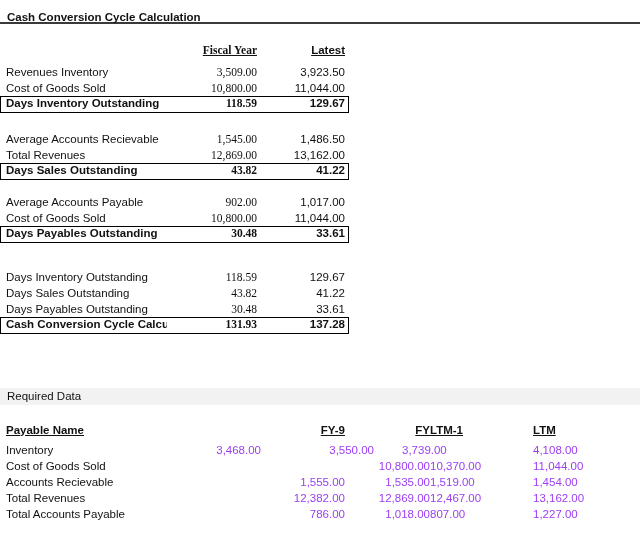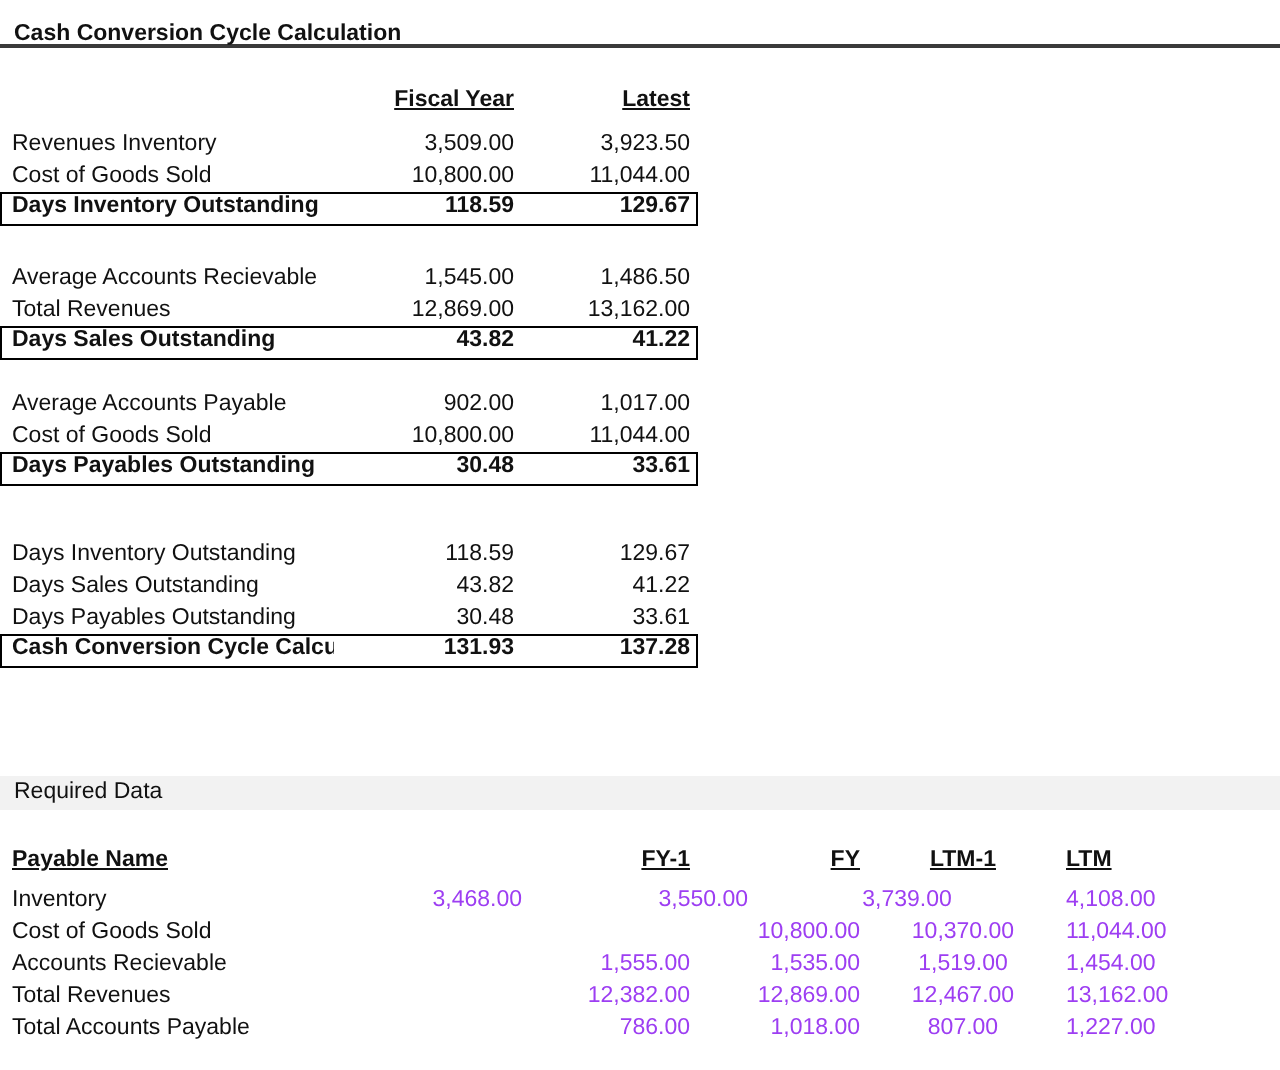--- a/index.html
+++ b/index.html
@@ -14,21 +14,21 @@
   .doc-title {
     font-weight: bold;
     padding: 10px 7px 0 7px;
     height: 24px;
     line-height: 14px;
     border-bottom: 2px solid #3a3a3a;
   }
   .ccc-table { width: 349px; }
   .r { display: flex; height: 16px; line-height: 16px; padding: 0 4px 0 6px; }
   .r .lbl { flex: 1; white-space: nowrap; overflow: hidden; }
-  .r .c2 { width: 90px; text-align: right; }
+  .r .c2 { width: 90px; text-align: right; font-family: Liberation Serif, serif; }
   .r .c3 { width: 88px; text-align: right; }
   .hdr { font-weight: bold; margin-top: 18px; }
   .u { text-decoration: underline; }
   .first { margin-top: 6px; }
   .total {
     border: 1.5px solid #000;
     font-weight: bold;
     height: 17px;
     line-height: 13.5px;
     padding: 0 3px 0 5px;
@@ -43,21 +43,21 @@
     background: #f2f2f2;
     font-weight: normal;
     padding-left: 7px;
     width: 640px;
   }
   .req-table { width: 640px; }
   .rr { display: flex; height: 16px; line-height: 16px; padding: 0 10px 0 6px; }
   .rr .lbl { flex: 1; white-space: nowrap; }
   .rr .v1 { width: 90px; text-align: right; }
   .rr .v2 { width: 85px; text-align: right; }
-  .rr .v3 { width: 103px; text-align: center; }
+  .rr .v3 { width: 103px; text-align: left; }
   .rr .v4 { width: 97px; text-align: left; }
   .req-hdr { font-weight: bold; margin-top: 17px; }
   .req-first { margin-top: 4px; gap: 28px; }
   .pv { color: #9d3ef2; }
 </style>
 </head>
 <body>
 
 <div>
 
@@ -149,21 +149,21 @@
     </div>
 
   </div>
 
   <div class="band">Required Data</div>
 
   <div class="req-table">
 
     <div class="rr req-hdr">
       <div class="lbl"><span class="u">Payable Name</span></div>
-      <div class="v1"><span class="u">FY-1</span></div>
+      <div class="v1"><span class="u">FY-9</span></div>
       <div class="v2"><span class="u">FY</span></div>
       <div class="v3"><span class="u">LTM-1</span></div>
       <div class="v4"><span class="u">LTM</span></div>
     </div>
 
     <div class="rr req-first">
       <div class="lbl">Inventory</div>
       <div class="v1 pv">3,468.00</div>
       <div class="v2 pv">3,550.00</div>
       <div class="v3 pv">3,739.00</div>

